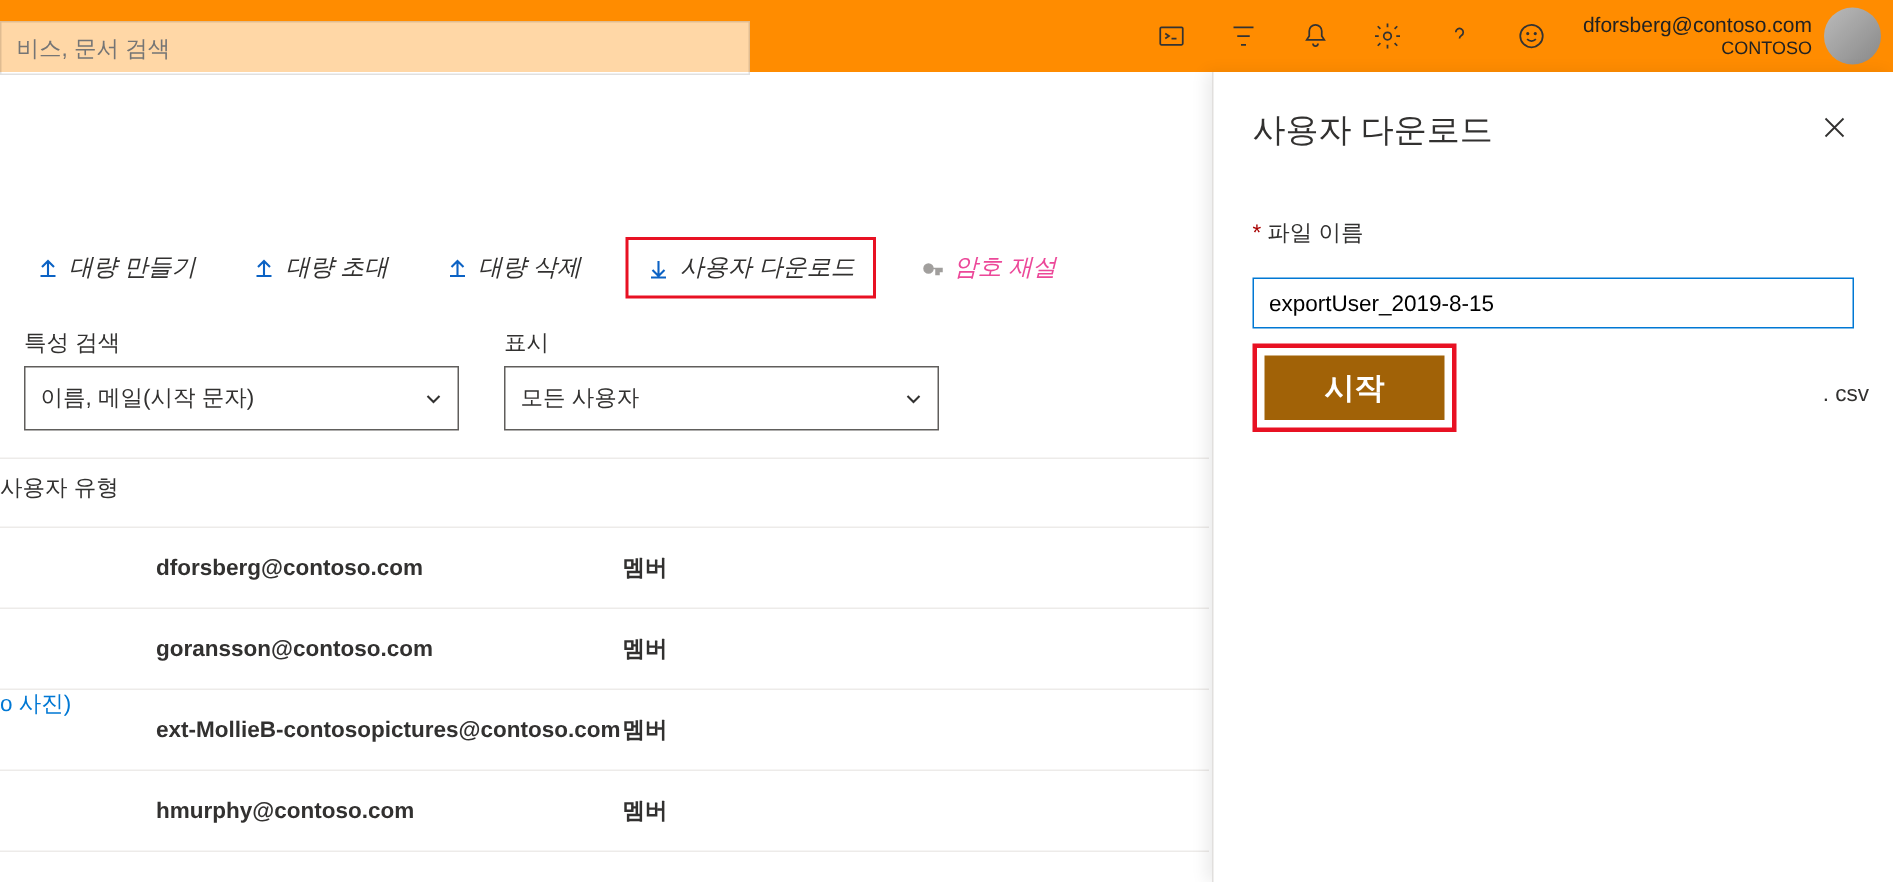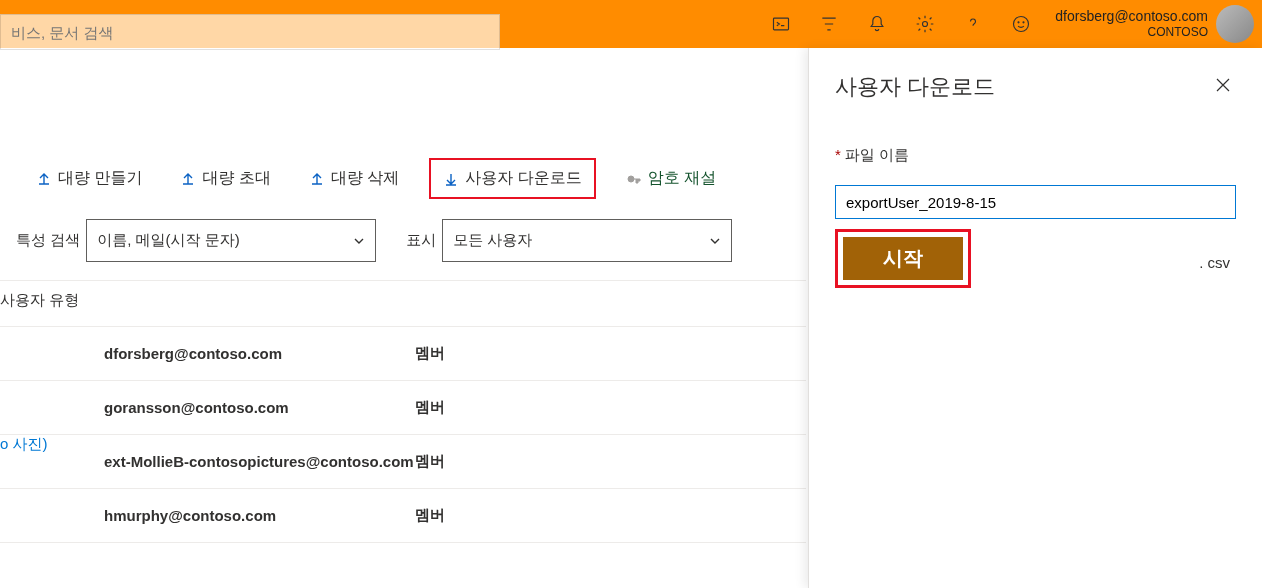--- a/index.html
+++ b/index.html
@@ -69,49 +69,50 @@
     .account-org { font-size: 12px; color: #222; }
     .avatar {
       width: 38px; height: 38px; border-radius: 50%;
       background: linear-gradient(135deg,#bbb,#888);
       margin-left: 8px;
     }
 
     
     .toolbar {
       margin-top: 110px;
-      padding: 0 28px;
+      padding: 0 16px;
       display: flex;
       align-items: center;
       gap: 22px;
       font-size: 16px;
+      font-style: italic;
     }
     .tb-btn {
       display: flex;
       align-items: center;
       gap: 6px;
       padding: 6px 8px;
       cursor: pointer;
       color: #323130;
     }
     .tb-btn svg { width: 16px; height: 16px; }
     .tb-btn.highlighted {
       border: 2px solid #e81123;
       padding: 8px 12px;
     }
-    .tb-btn.disabled { color: #14532d; cursor: default; }
+    .tb-btn.disabled { color: #ec4899; cursor: default; }
     .tb-btn.disabled svg { stroke: #a19f9d; fill: #a19f9d; }
 
     
     .filters {
       display: flex;
       gap: 30px;
       padding: 20px 16px 0 16px;
     }
-    .filter-group { display: flex; flex-direction: row; gap: 6px; align-items: center; }
+    .filter-group { display: flex; flex-direction: column; gap: 6px; }
     .filter-label { font-size: 15px; color: #323130; }
     .filter-select {
       width: 290px; height: 43px;
       border: 1px solid #605e5c;
       display: flex; align-items: center; justify-content: space-between;
       padding: 0 10px; cursor: pointer;
       font-size: 15px;
     }
     .filter-select .chev { width: 12px; height: 12px; }
 
@@ -173,21 +174,21 @@
       display: flex; align-items: center; gap: 8px;
       margin-top: 20px;
     }
     .text-input {
       flex: 1; height: 34px;
       border: 1px solid #0078d4;
       padding: 0 10px;
       font-size: 15px;
       outline: none;
     }
-    .ext { font-size: 15px; margin-left: 4px; white-space: nowrap; position: absolute; right: 32px; top: 206px;}
+    .ext { font-size: 15px; margin-left: 4px; white-space: nowrap; position: absolute; right: 16px; top: 206px;}
     .primary-btn {
       margin-top: 10px;
       background: #a16207;
       color: #fff;
       border: none;
       padding: 8px 40px;
       font-size: 20px;
       font-weight: 600;
       cursor: pointer;
     }

